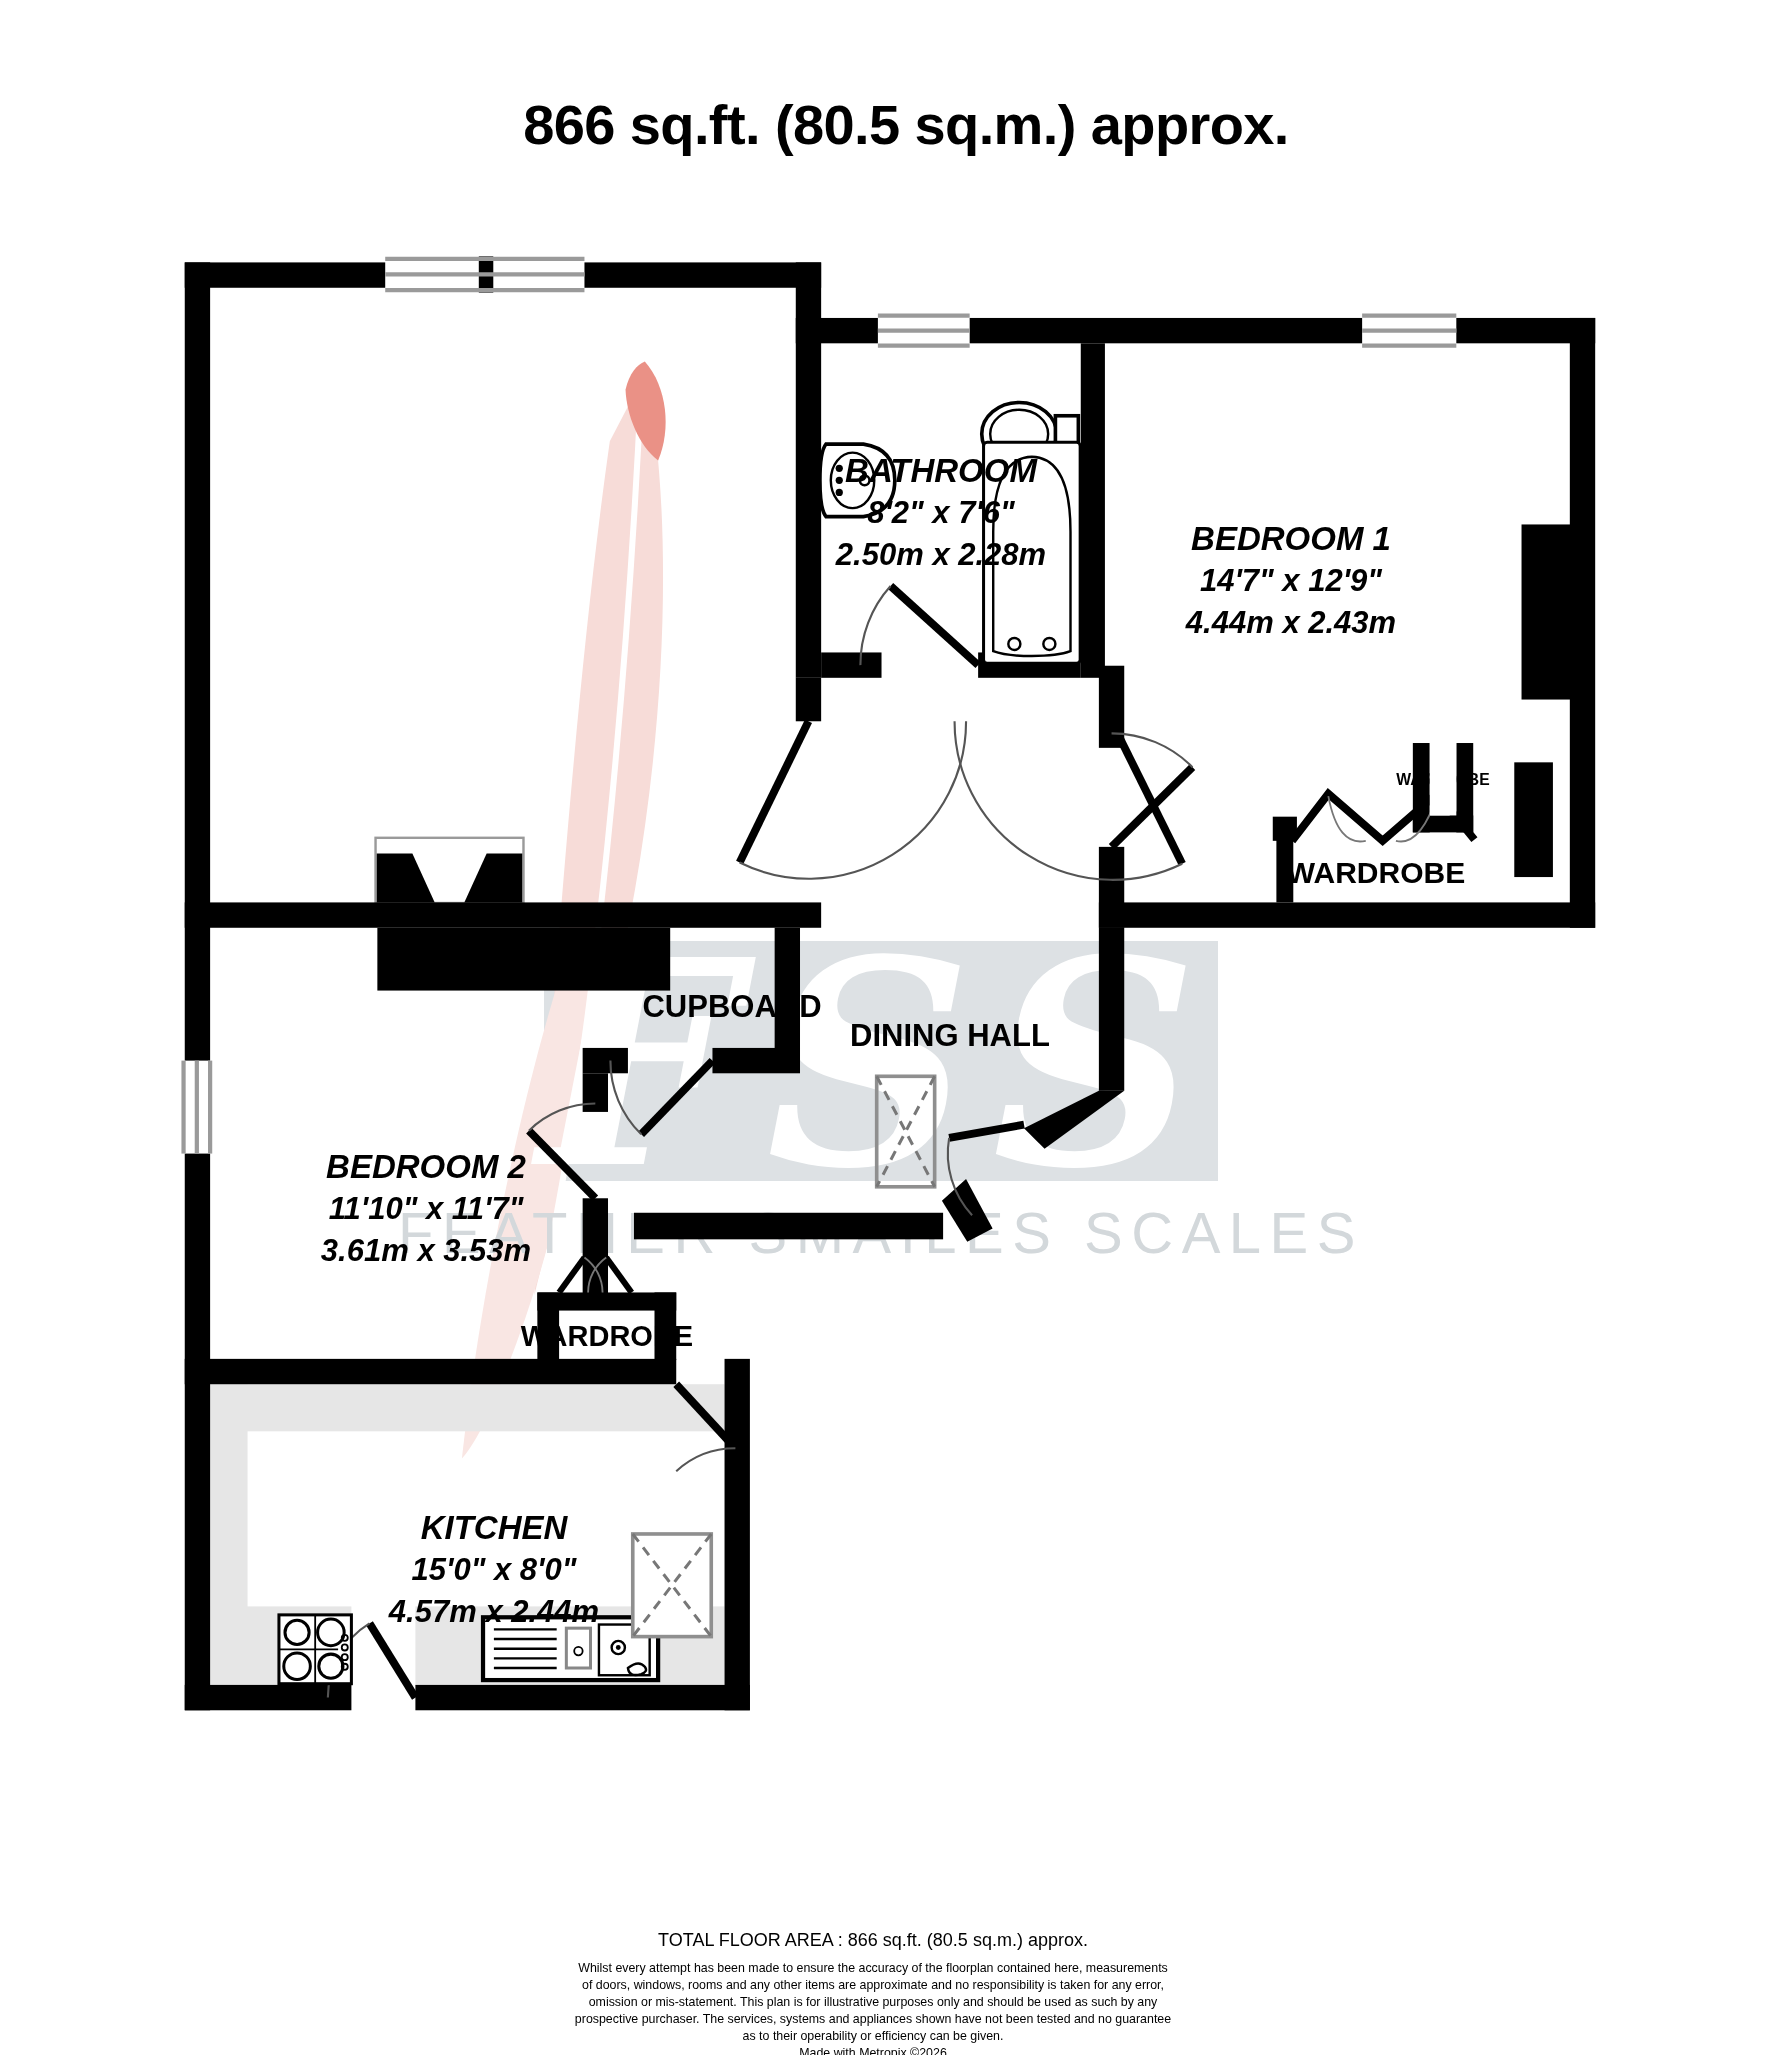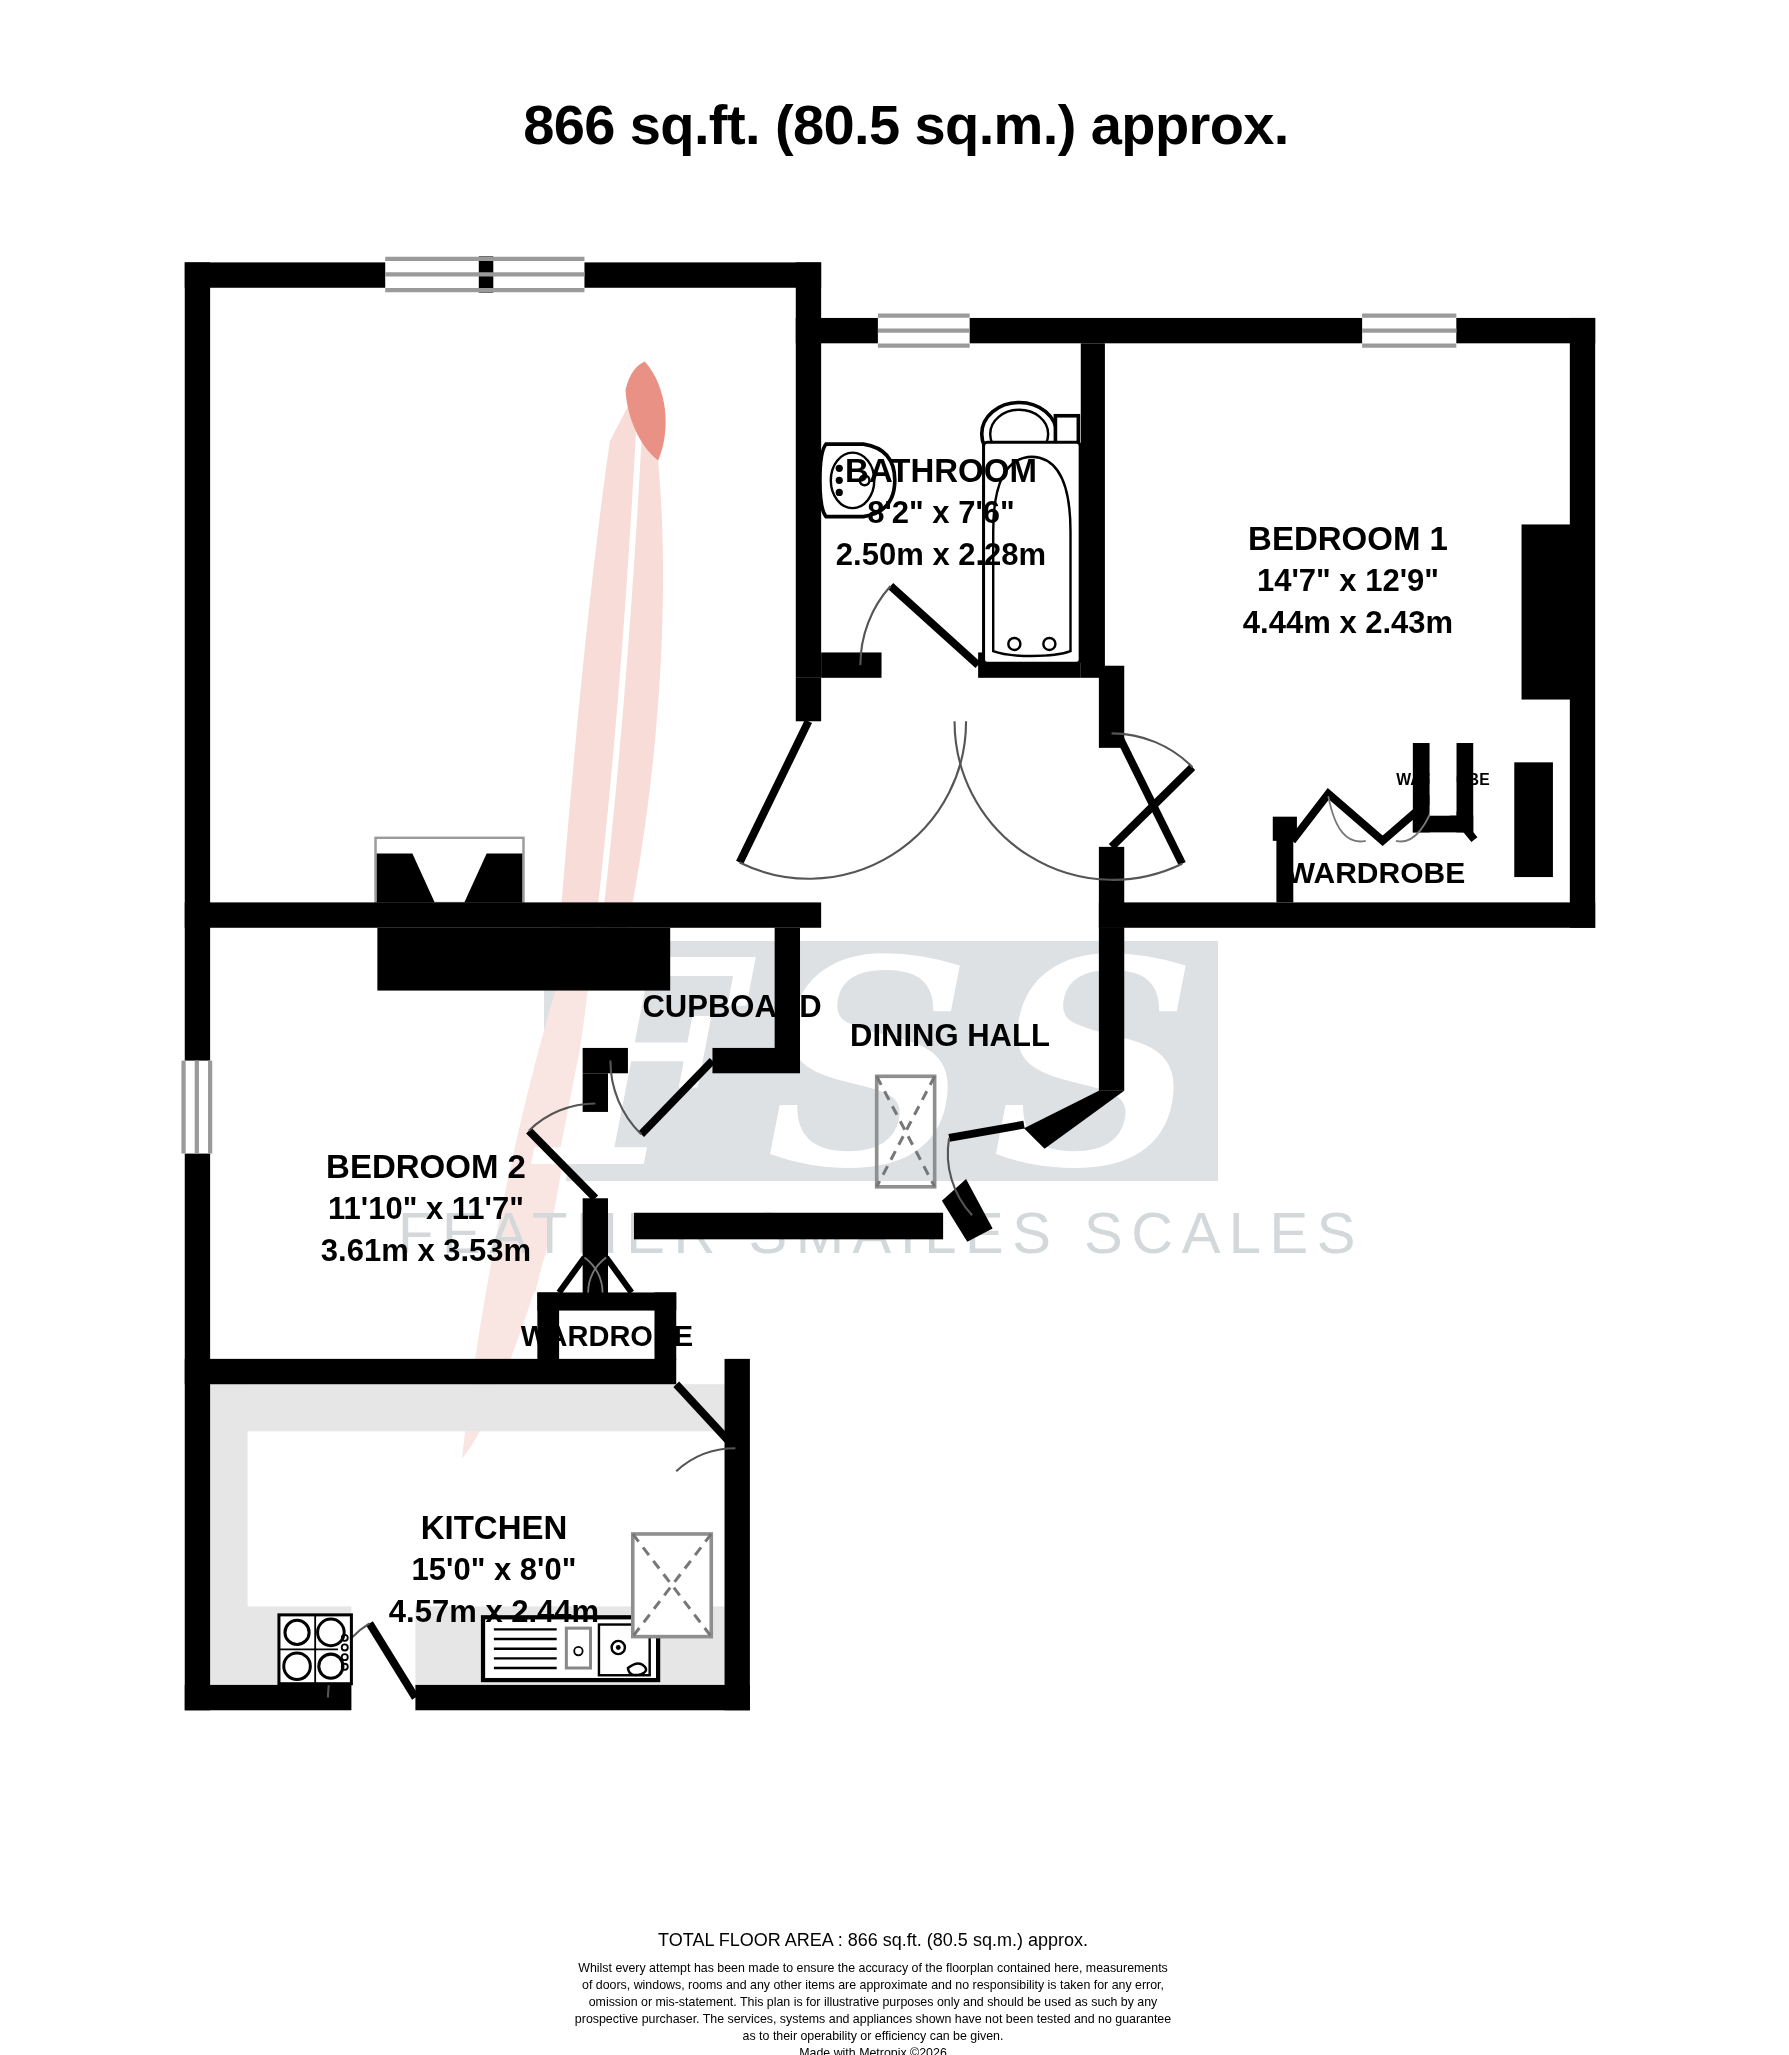--- a/index.html
+++ b/index.html
@@ -1,21 +1,21 @@
 <!DOCTYPE html>
 <html style="font-size:9.7px"><head>
 <meta charset="utf-8">
 <style>
   html,body{margin:0;padding:0;background:#ffffff;}
   body{width:1789px;height:2056px;position:relative;font-family:"Liberation Sans",sans-serif;overflow:hidden;}
   #canvas{position:absolute;left:0;top:0;width:1789px;height:2056px;}
   .layer{position:absolute;left:0;top:0;width:100%;height:100%;}
   .z0{z-index:0}.z2{z-index:2}.z3{z-index:3}.z4{z-index:4}
   .room-label{position:absolute;transform:translate(-50%,-50%);text-align:center;
-    font-weight:bold;color:#000;font-size:33px;line-height:42px;white-space:nowrap;letter-spacing:0px;}
+    font-weight:bold;color:#000;font-size:33px;line-height:42px;white-space:nowrap;letter-spacing:0px;font-style:italic;}
   .room-label .dim{font-size:31px;}
   .small-label{position:absolute;transform:translate(-50%,-50%);text-align:center;
     font-weight:bold;color:#000;white-space:nowrap;}
   #title{position:absolute;left:906px;top:124px;transform:translate(-50%,-50%);
     font-size:56px;font-weight:bold;white-space:nowrap;letter-spacing:-0.6px;}
   #watermark-panel{position:absolute;left:544px;top:941px;width:674px;height:240px;background:#dde1e4;}
   #watermark-fss{position:absolute;left:881px;top:1064px;transform:translate(-50%,-50%);
     font-family:"DejaVu Serif",serif;font-style:italic;font-weight:bold;font-size:284px;
     color:#ffffff;letter-spacing:27px;white-space:nowrap;}
   #watermark-tagline{position:absolute;left:881px;top:1232px;transform:translate(-50%,-50%);
@@ -247,21 +247,21 @@
   <div class="layer z4">
     <div id="title">866 sq.ft. (80.5 sq.m.) approx.</div>
 
 
     <div class="room-label" style="left:941px;top:513px;">
       <div>BATHROOM</div>
       <div class="dim">8'2"  x 7'6"</div>
       <div class="dim">2.50m  x 2.28m</div>
     </div>
 
-    <div class="room-label" style="left:1348px;top:581px;">
+    <div class="room-label" style="left:1291px;top:581px;">
       <div>BEDROOM 1</div>
       <div class="dim">14'7"  x 12'9"</div>
       <div class="dim">4.44m  x 2.43m</div>
     </div>
 
     <div class="room-label" style="left:426px;top:1209px;">
       <div>BEDROOM 2</div>
       <div class="dim">11'10"  x 11'7"</div>
       <div class="dim">3.61m  x 3.53m</div>
     </div>

